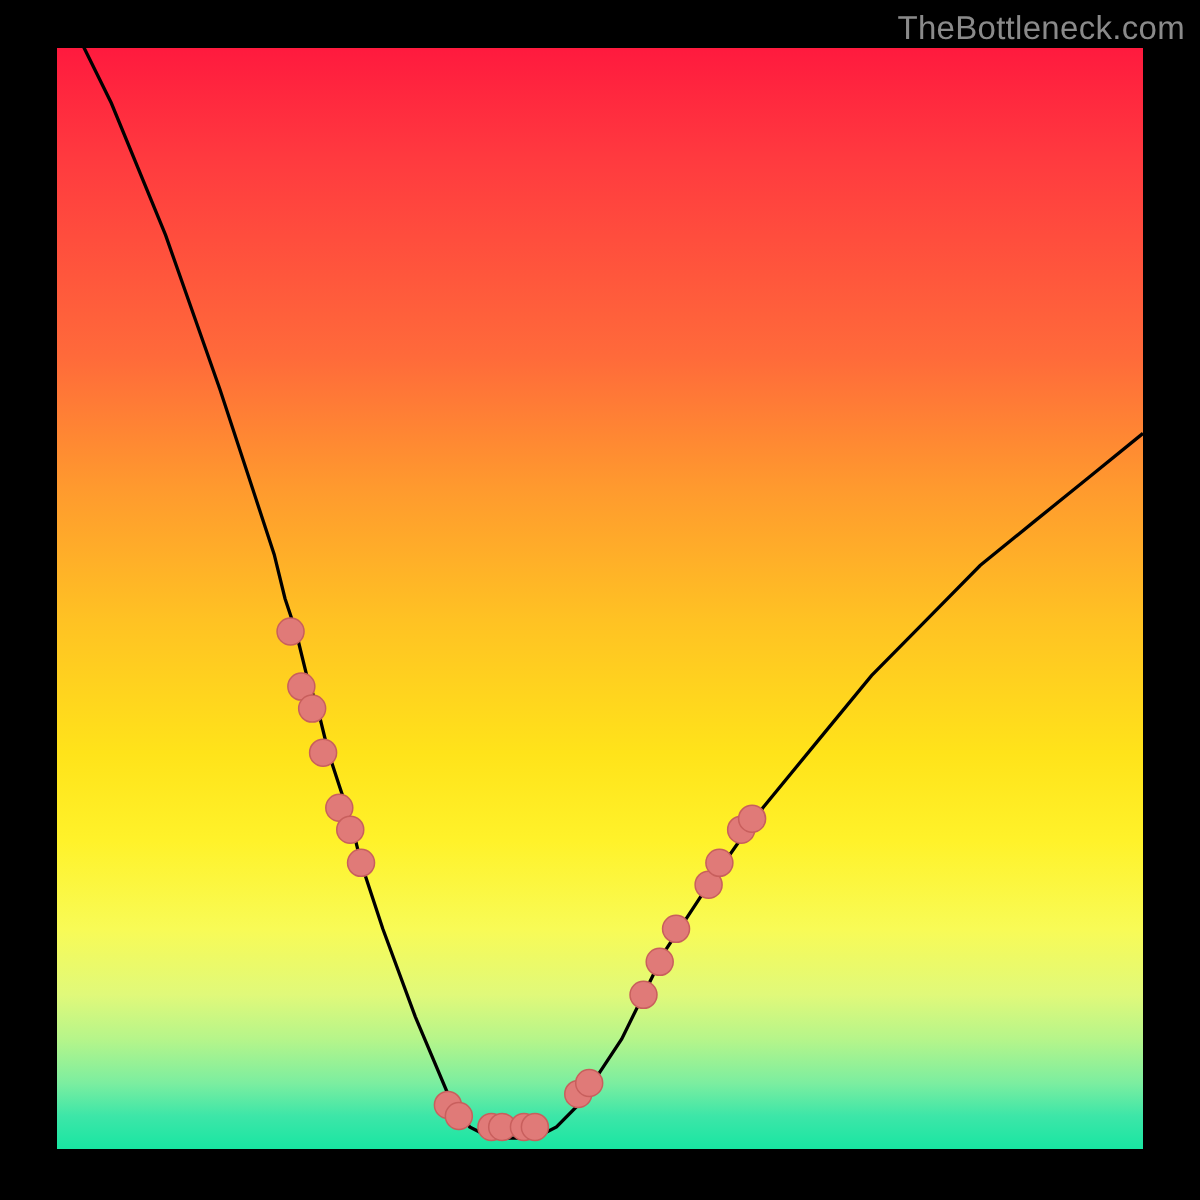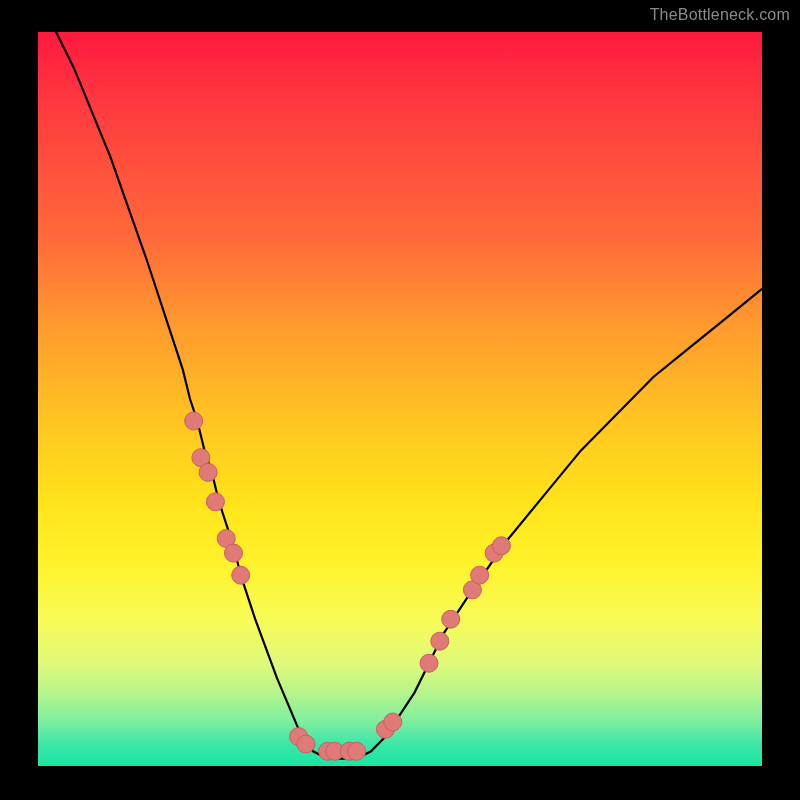--- a/index.html
+++ b/index.html
@@ -41,21 +41,21 @@
       #7ceea0 94%,
       #3de6a8 97%,
       #18e6a2 100%
     );
   }
   .watermark {
     position: absolute;
     top: 6px;
     right: 10px;
     color: #8a8a8a;
-    font-size: 16px;
+    font-size: 22px;
     font-weight: 500;
     letter-spacing: 0.2px;
     user-select: none;
   }
   svg.curve {
     position: absolute;
     left: 0;
     top: 0;
     width: 724px;
     height: 734px;

